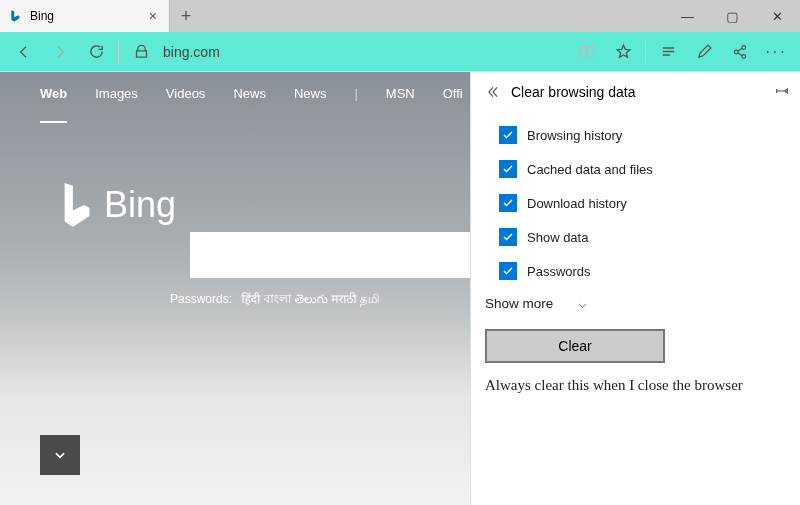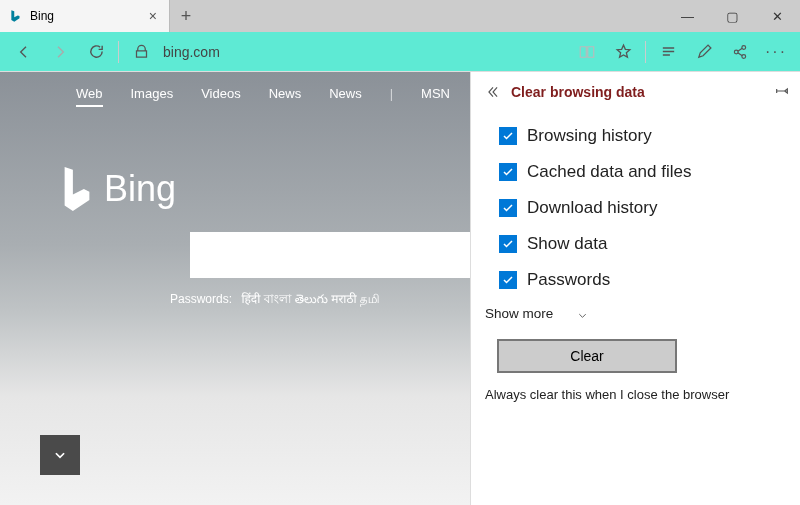--- a/index.html
+++ b/index.html
@@ -17,41 +17,41 @@
   
   .toolbar { height: 40px; background:#5eead4; border-bottom:1px solid #ddd; display:flex; align-items:center; padding:0 6px; }
   .tbtn { width:36px; height:36px; display:flex; align-items:center; justify-content:center; color:#555; }
   .sep { width:1px; height:22px; background:#ccc; margin:0 4px; }
   .url { font-size:14px; color:#444; margin-left:4px; flex:0 0 auto; }
   .toolbar .spacer { flex:1; }
 
   
   .content { position:relative; height: calc(505px - 72px); background: linear-gradient(180deg,#8b9198 0%,#a9aeb2 40%,#bfc3c5 55%,#e6e6e6 75%,#f2f2f2 100%); overflow:hidden; }
   .bingnav { display:flex; gap:28px; padding:14px 40px 0 40px; color:#fff; font-size:13px; }
-  .bingnav .active { border-bottom:2px solid #fff; padding-bottom:4px; font-weight:400;margin-left:36px; }
+  .bingnav .active { border-bottom:2px solid #fff; padding-bottom:20px; font-weight:700; }
   .binglogo { display:flex; align-items:center; gap:10px; margin:60px 0 0 60px; color:#fff; }
   .binglogo svg { width:34px; height:44px; }
   .binglogo span { font-size:36px; font-weight:400; }
   .searchbox { position:absolute; left:190px; top:160px; width:320px; height:46px; background:#fff; }
   .langs { position:absolute; left:170px; top:218px; font-size:12px; color:#fff; }
   .scrolltop { position:absolute; left:40px; bottom:30px; width:40px; height:40px; background:#4a4a4a; display:flex; align-items:center; justify-content:center; color:#fff; }
   .watermark { position:absolute; right:6px; bottom:4px; font-size:10px; color:#8a8a8a; }
 
   
   .panel { position:absolute; top:72px; right:0; width:330px; height:calc(505px - 72px); background:#fff; border-left:1px solid #ddd; display:flex; flex-direction:column; }
-  .panel-header { height:40px; display:flex; align-items:center; padding:0 10px; font-size:14px; color:#7f1d1d;font-weight:bold; }
+  .panel-header { height:40px; display:flex; align-items:center; padding:0 10px; font-size:14px; color:#000000; }
   .panel-header .back { width:24px; display:flex; align-items:center; justify-content:center; font-size:14px; color:#555; }
   .panel-header .title { margin-left:6px; flex:1; }
   .panel-header .pin { color:#555; }
   .panel-body { padding:6px 14px; overflow:hidden; }
-  .chk { display:flex; align-items:center; gap:10px; padding:8px 14px; font-size:17px; color:#222; }
+  .chk { display:flex; align-items:center; gap:10px; padding:8px 14px; font-size:13px; color:#222; }
   .chkbox { width:18px; height:18px; background:#0078d7; display:flex; align-items:center; justify-content:center; color:#fff; }
   .showmore { display:flex; align-items:flex-end; gap:24px; padding:8px 0 14px 0; font-size:13.5px; color:#222; }
-  .clearbtn { width:180px; height:34px; background:#ccc; border:2px solid #777; display:flex; align-items:center; justify-content:center; font-size:14px; margin:4px 0 10px 12px; }
-  .always { font-size:13px; color:#222; padding-top:4px; }
+  .clearbtn { width:180px; height:34px; background:#ccc; border:2px solid #777; display:flex; align-items:center; justify-content:center; font-size:14px; margin:4px 0 10px 0; }
+  .always { font-size:15px; color:#222; padding-top:4px;font-family:Liberation Serif, serif; }
 </style>
 </head>
 <body>
 
 <div class="tabbar">
   <div class="tab">
     <span class="favicon">
       <svg viewBox="0 0 24 24" width="14" height="14">
           <path fill="#00809d" d="M4 2l5 2v10l6-3 3 1v4L9 22 4 19z"></path>
         </svg>

